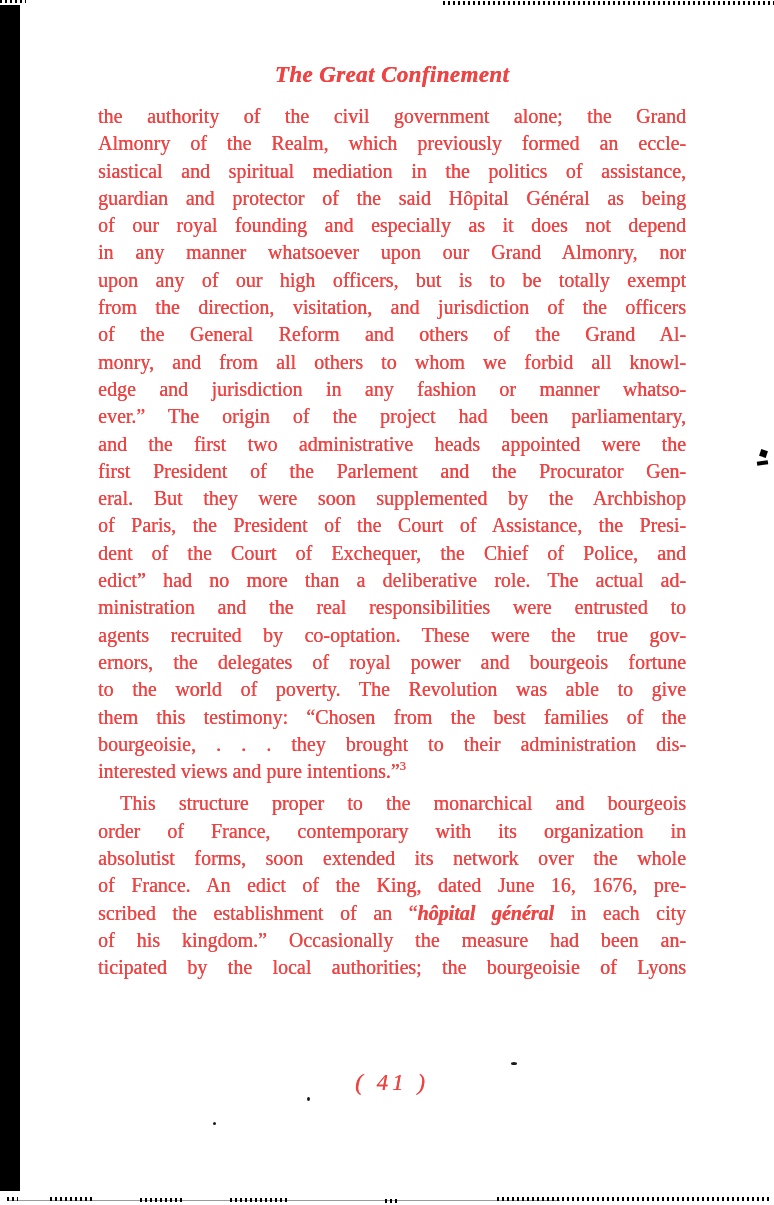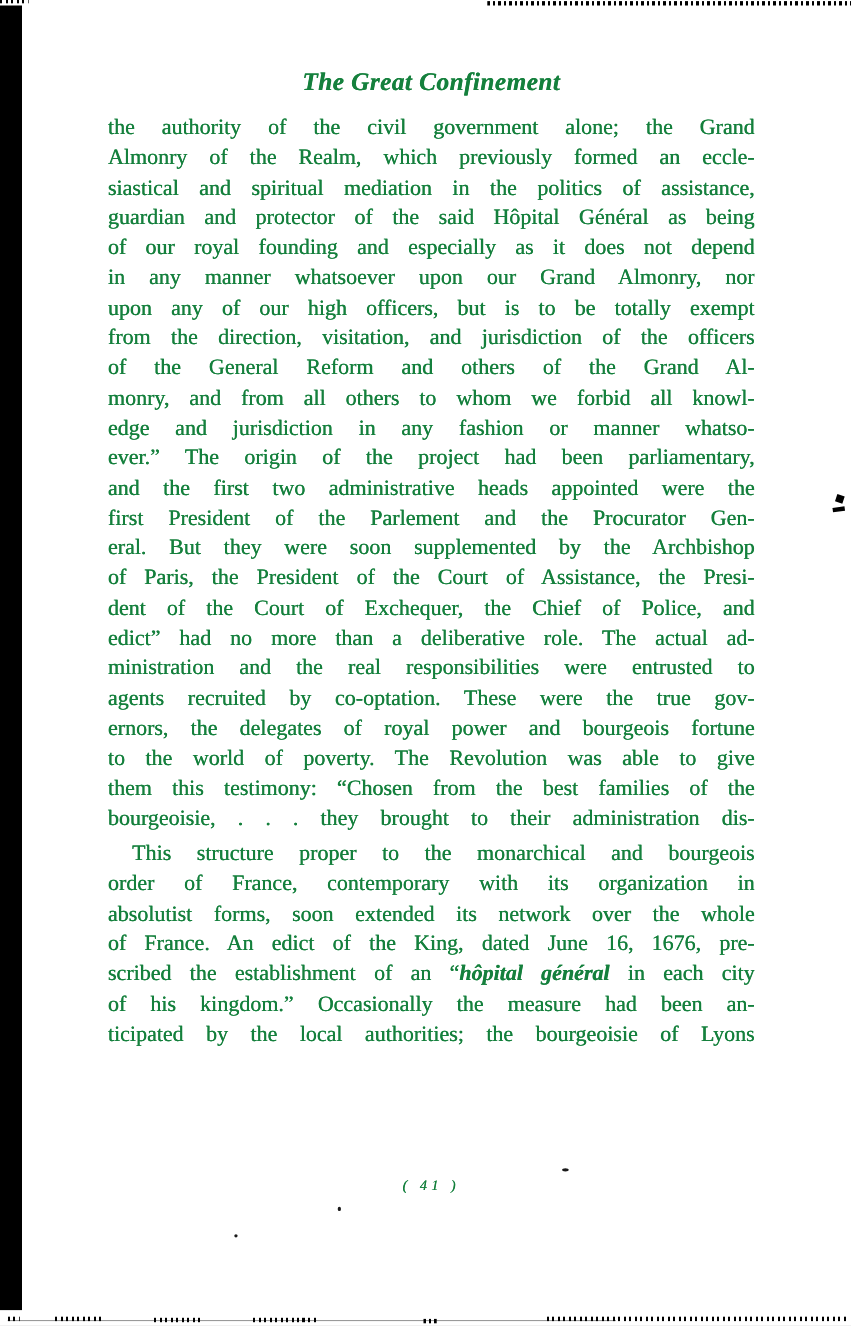--- a/index.html
+++ b/index.html
@@ -4,21 +4,21 @@
 <style>
   html,body { margin:0; padding:0; background:#e8e8e8; }
   .page {
     position: relative;
     width: 774px;
     height: 1205px;
     margin: 0 auto;
     background: #ffffff;
     overflow: hidden;
     font-family: "Liberation Serif", "DejaVu Serif", serif;
-    color: #15803d;
+    color: #ef4444;
   }
   
   .scan-bar {
     position: absolute;
     left: 0; top: 5px;
     width: 20px; height: 1186px;
     background: #000;
   }
   .dots {
     position: absolute;
@@ -73,21 +73,21 @@
     overflow: hidden;
   }
   .line.no-justify { text-align-last: left; }
   .line.indent { text-indent: 22px; }
   .it { font-style: italic; font-weight: bold; }
   .sup { font-size: 0.62em; vertical-align: super; line-height: 0; }
   .folio {
     position: absolute;
     left: 98px; top: 1070px; width: 588px;
     text-align: center;
-    font-size: 13px;
+    font-size: 23px;
     font-style: italic;
     letter-spacing: 4px;
     text-shadow: 0.3px 0 0 currentColor;
   }
 </style>
 </head>
 <body>
 
 <div class="page">
 
@@ -128,20 +128,21 @@
         <div class="line"><span>eral. But they were soon supplemented by the Archbishop</span></div>
         <div class="line"><span>of Paris, the President of the Court of Assistance, the Presi-</span></div>
         <div class="line"><span>dent of the Court of Exchequer, the Chief of Police, and</span></div>
         <div class="line"><span>edict” had no more than a deliberative role. The actual ad-</span></div>
         <div class="line"><span>ministration and the real responsibilities were entrusted to</span></div>
         <div class="line"><span>agents recruited by co-optation. These were the true gov-</span></div>
         <div class="line"><span>ernors, the delegates of royal power and bourgeois fortune</span></div>
         <div class="line"><span>to the world of poverty. The Revolution was able to give</span></div>
         <div class="line"><span>them this testimony: “Chosen from the best families of the</span></div>
         <div class="line"><span>bourgeoisie, . . . they brought to their administration dis-</span></div>
+        <div class="line no-justify"><span>interested views and pure intentions.”</span><span class="sup">3</span></div>
       </div>
       <div class="para">
         <div class="line indent"><span>This structure proper to the monarchical and bourgeois</span></div>
         <div class="line"><span>order of France, contemporary with its organization in</span></div>
         <div class="line"><span>absolutist forms, soon extended its network over the whole</span></div>
         <div class="line"><span>of France. An edict of the King, dated June 16, 1676, pre-</span></div>
         <div class="line"><span>scribed the establishment of an “</span><span class="it">hôpital général</span><span> in each city</span></div>
         <div class="line"><span>of his kingdom.” Occasionally the measure had been an-</span></div>
         <div class="line"><span>ticipated by the local authorities; the bourgeoisie of Lyons</span></div>
       </div>

